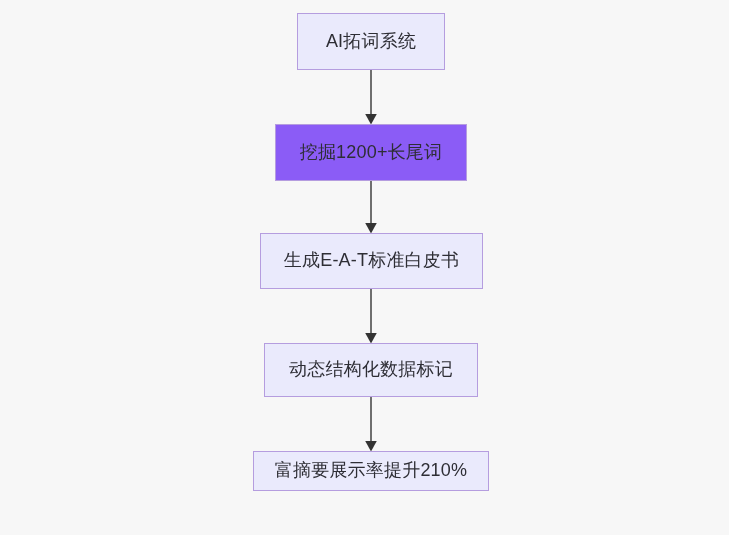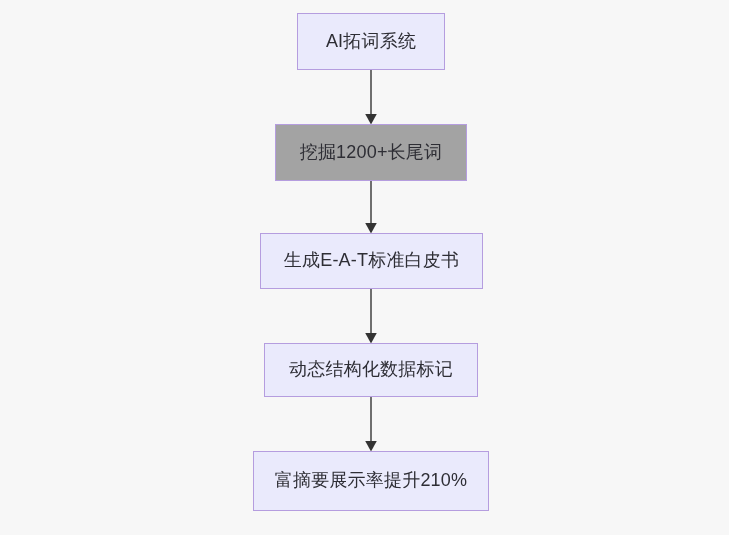--- a/index.html
+++ b/index.html
@@ -66,29 +66,29 @@
 
     <line x1="371" y1="289" x2="371" y2="337" stroke="#6f6f6f" stroke-width="2" marker-end="url(#arrowhead)"></line>
 
     <line x1="371" y1="397" x2="371" y2="445" stroke="#6f6f6f" stroke-width="2" marker-end="url(#arrowhead)"></line>
   </svg>
 
   <div class="node" id="node-n1" style="left: 297px; top: 13px; width: 148px; height: 57px; background: rgb(234, 234, 252); border-color: rgb(181, 157, 223); color: rgb(46, 46, 53);">
     <span class="node-label">AI拓词系统</span>
   </div>
 
-  <div class="node" id="node-n2" style="left: 275px; top: 124px; width: 192px; height: 57px; background: #a3a3a3; border-color: rgb(181, 157, 223); color: rgb(46, 46, 53);">
+  <div class="node" id="node-n2" style="left: 275px; top: 124px; width: 192px; height: 57px; background: #8b5cf6; border-color: rgb(181, 157, 223); color: rgb(46, 46, 53);">
     <span class="node-label">挖掘1200+长尾词</span>
   </div>
 
   <div class="node" id="node-n3" style="left: 260px; top: 233px; width: 223px; height: 56px; background: rgb(234, 234, 252); border-color: rgb(181, 157, 223); color: rgb(46, 46, 53);">
     <span class="node-label">生成E-A-T标准白皮书</span>
   </div>
 
   <div class="node" id="node-n4" style="left: 264px; top: 343px; width: 214px; height: 54px; background: rgb(234, 234, 252); border-color: rgb(181, 157, 223); color: rgb(46, 46, 53);">
     <span class="node-label">动态结构化数据标记</span>
   </div>
 
-  <div class="node" id="node-n5" style="left: 253px; top: 451px; width: 236px; height: 60px; background: rgb(234, 234, 252); border-color: rgb(181, 157, 223); color: rgb(46, 46, 53);">
+  <div class="node" id="node-n5" style="left: 253px; top: 451px; width: 236px; height: 40px; background: rgb(234, 234, 252); border-color: rgb(181, 157, 223); color: rgb(46, 46, 53);">
     <span class="node-label">富摘要展示率提升210%</span>
   </div>
 
 </div>
 
 </body></html>

